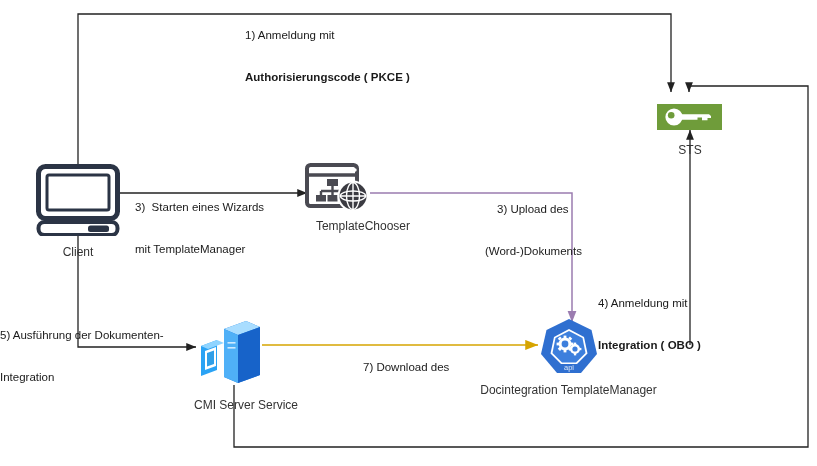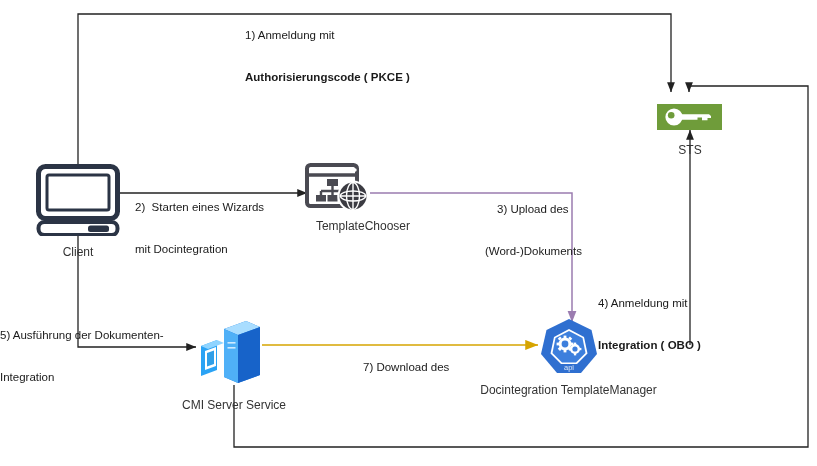--- a/index.html
+++ b/index.html
@@ -146,30 +146,30 @@
       <polygon points="28,16 50,8 64,14 64,62 42,70 28,64" fill="#1f7fe0"></polygon>
       <polygon points="28,16 50,8 64,14 42,22" fill="#a9ddff"></polygon>
       <polygon points="42,22 64,14 64,62 42,70" fill="#1763c9"></polygon>
       <polygon points="28,16 42,22 42,70 28,64" fill="#4fb0f7"></polygon>
       <g fill="#cfeaff">
         <rect x="31.5" y="29" width="8" height="1.6"></rect>
         <rect x="31.5" y="34" width="8" height="1.6"></rect>
       </g>
     </svg>
   </div>
-  <div class="nodecap" style="left:160px;top:398px;width:148px;">CMI Server Service</div>
+  <div class="nodecap" style="left:172px;top:398px;width:148px;">CMI Server Service</div>
 
   <div class="lbl c" style="left:245px;top:0px;width:200px;">
     <div>1) Anmeldung mit</div>
     <div style="font-weight:bold;">Authorisierungscode ( PKCE )</div>
   </div>
 
   <div class="lbl c" style="left:135px;top:172px;width:148px;">
-    <div>2)  Starten eines Wizards</div>
-    <div>mit Docintegration</div>
+    <div>3)  Starten eines Wizards</div>
+    <div>mit TemplateManager</div>
   </div>
 
   <div class="lbl" style="left:497px;top:174px;width:130px;">
     <div><span>3) </span><b>Upload</b><span> des</span></div>
     <div style="margin-left:-12px;">(Word-)Dokuments</div>
   </div>
 
   <div class="lbl c" style="left:598px;top:268px;width:185px;">
     <div>4) Anmeldung mit</div>
     <div style="font-weight:bold;">Integration ( OBO )</div>

